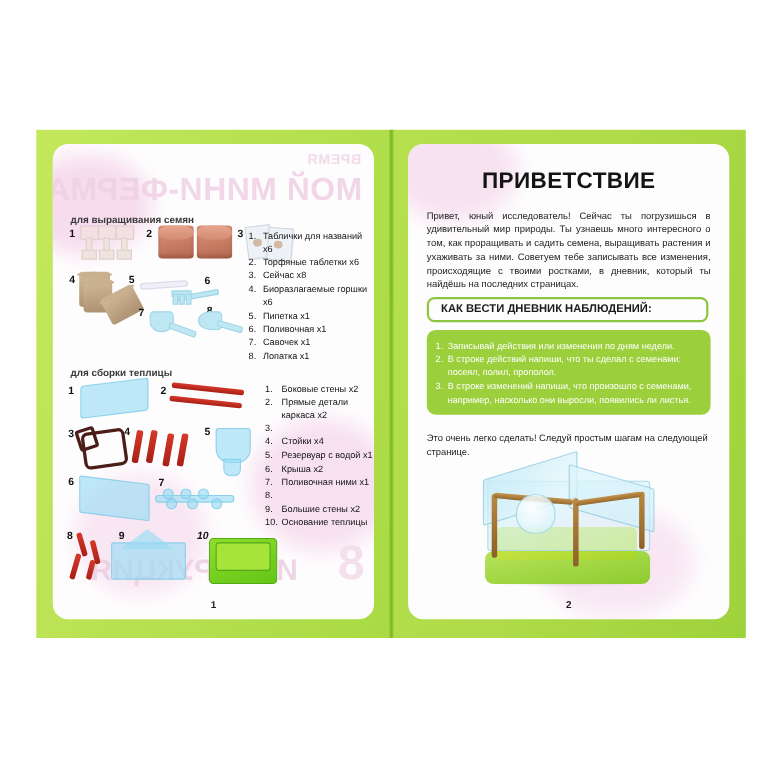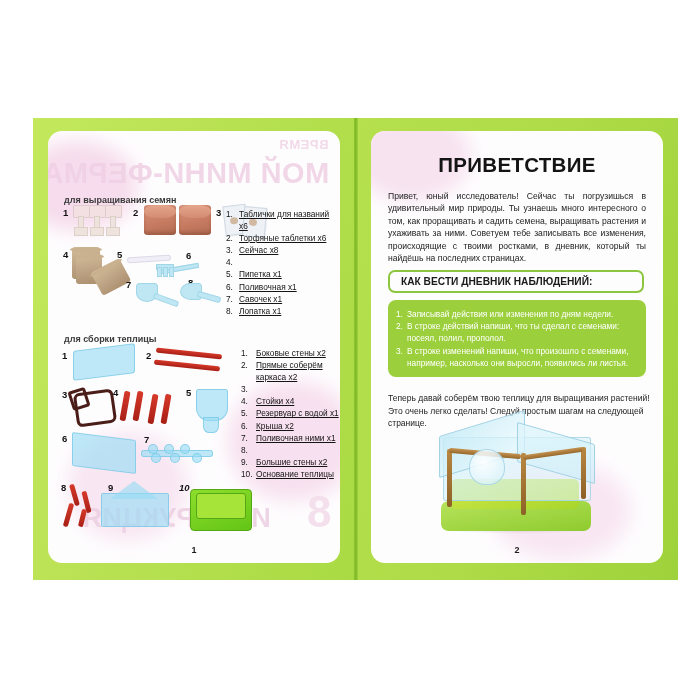--- a/index.html
+++ b/index.html
@@ -36,21 +36,21 @@
   
   .l-title{position:absolute;left:0;right:0;top:22px;text-align:center;
       font-size:22px;font-weight:700;color:#141414;letter-spacing:.4px;}
   .l-sub{position:absolute;font-size:9px;color:#3a3a3a;font-weight:600;}
   .l-sub.a{left:16px;top:64px;}
   .l-sub.b{left:16px;top:203px;}
 
   .list{position:absolute;font-size:8.3px;color:#141414;line-height:12.1px;}
   .list .li{display:flex;}
   .list .li .n{min-width:13px;text-align:left;}
-  .list .li .t{flex:1;text-decoration:underline;}
+  .list .li .t{flex:1;}
   .list.seeds{left:178px;top:77px;width:112px;}
   .list.parts{left:193px;top:216px;width:100px;}
   .list.parts .li .n{min-width:15px;}
 
   .pageno{position:absolute;bottom:8px;left:0;right:0;text-align:center;
       font-size:9px;font-weight:700;color:#1d1d1d;}
 
   
   .num{position:absolute;font-size:9.5px;font-weight:700;color:#111;}
   .art{position:absolute;}
@@ -200,20 +200,21 @@
           <div class="li">
               <span class="n">2.</span>
               <span class="t">Торфяные таблетки x6</span>
             </div>
           <div class="li">
               <span class="n">3.</span>
               <span class="t">Сейчас x8</span>
             </div>
           <div class="li">
               <span class="n">4.</span>
+              <span class="t">Биоразлагаемые горшки x6</span>
             </div>
           <div class="li">
               <span class="n">5.</span>
               <span class="t">Пипетка x1</span>
             </div>
           <div class="li">
               <span class="n">6.</span>
               <span class="t">Поливочная x1</span>
             </div>
           <div class="li">
@@ -275,21 +276,21 @@
           <div class="greenbase" style="left:148px;top:362px;width:48px;height:24px;border-radius:3px;background:#a6e43a;"></div>
         </div>
 
         <div class="list parts">
           <div class="li">
               <span class="n">1.</span>
               <span class="t">Боковые стены x2</span>
             </div>
           <div class="li">
               <span class="n">2.</span>
-              <span class="t">Прямые соберём каркаса x2</span>
+              <span class="t">Прямые детали каркаса x2</span>
             </div>
           <div class="li">
               <span class="n">3.</span>
             </div>
           <div class="li">
               <span class="n">4.</span>
               <span class="t">Стойки x4</span>
             </div>
           <div class="li">
               <span class="n">5.</span>
@@ -345,21 +346,20 @@
               <span class="n">2.</span>
               <span class="t">В строке действий напиши, что ты сделал с семенами: посеял, полил, прополол.</span>
             </div>
           <div class="li">
               <span class="n">3.</span>
               <span class="t">В строке изменений напиши, что произошло с семенами, например, насколько они выросли, появились ли листья.</span>
             </div>
         </div>
 
         <div class="r-outro">
-          <div>Теперь давай соберём твою теплицу для выращивания растений!</div>
           <div>Это очень легко сделать! Следуй простым шагам на следующей странице.</div>
         </div>
 
         <div class="gh">
           <div class="gh-shadow"></div>
           <div class="gh-base"></div>
           <div class="gh-soil"></div>
           <div class="gh-glass"></div>
           <div class="gh-roofL"></div>
           <div class="gh-roofR"></div>

